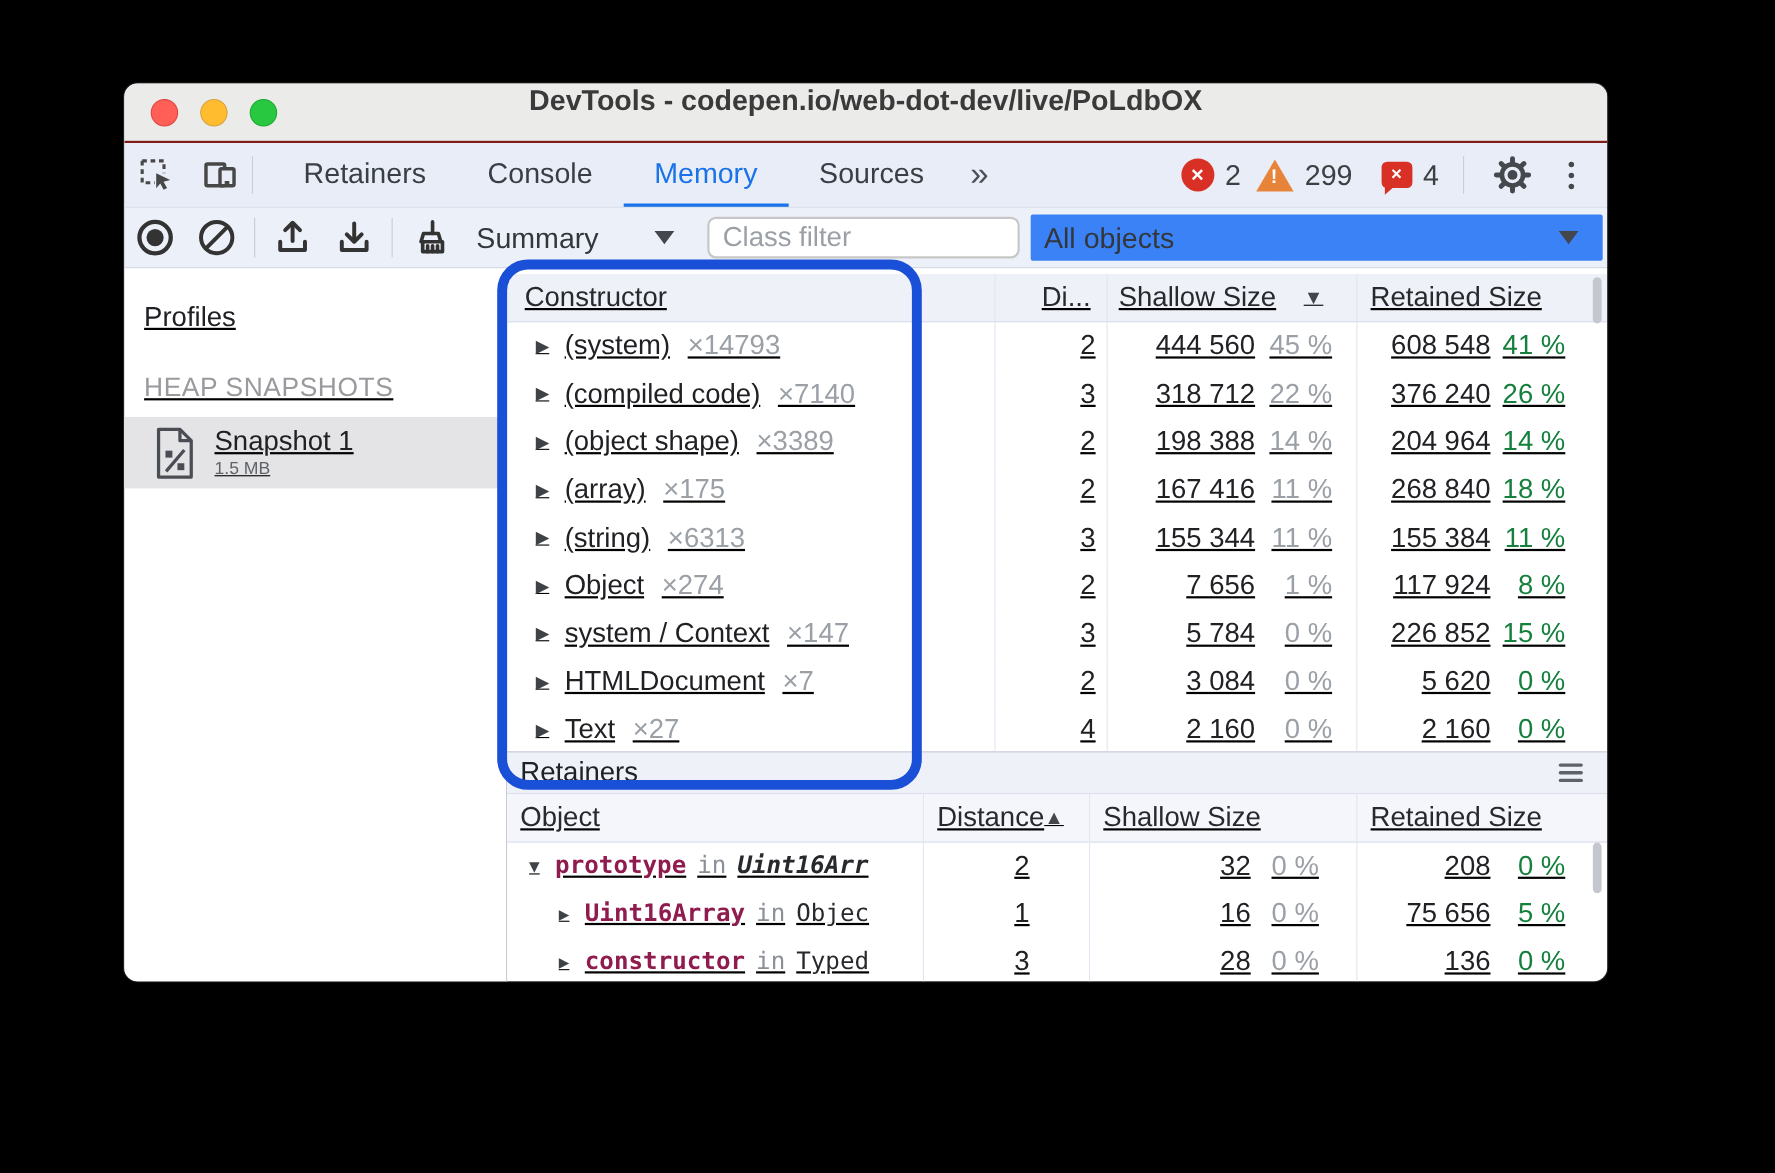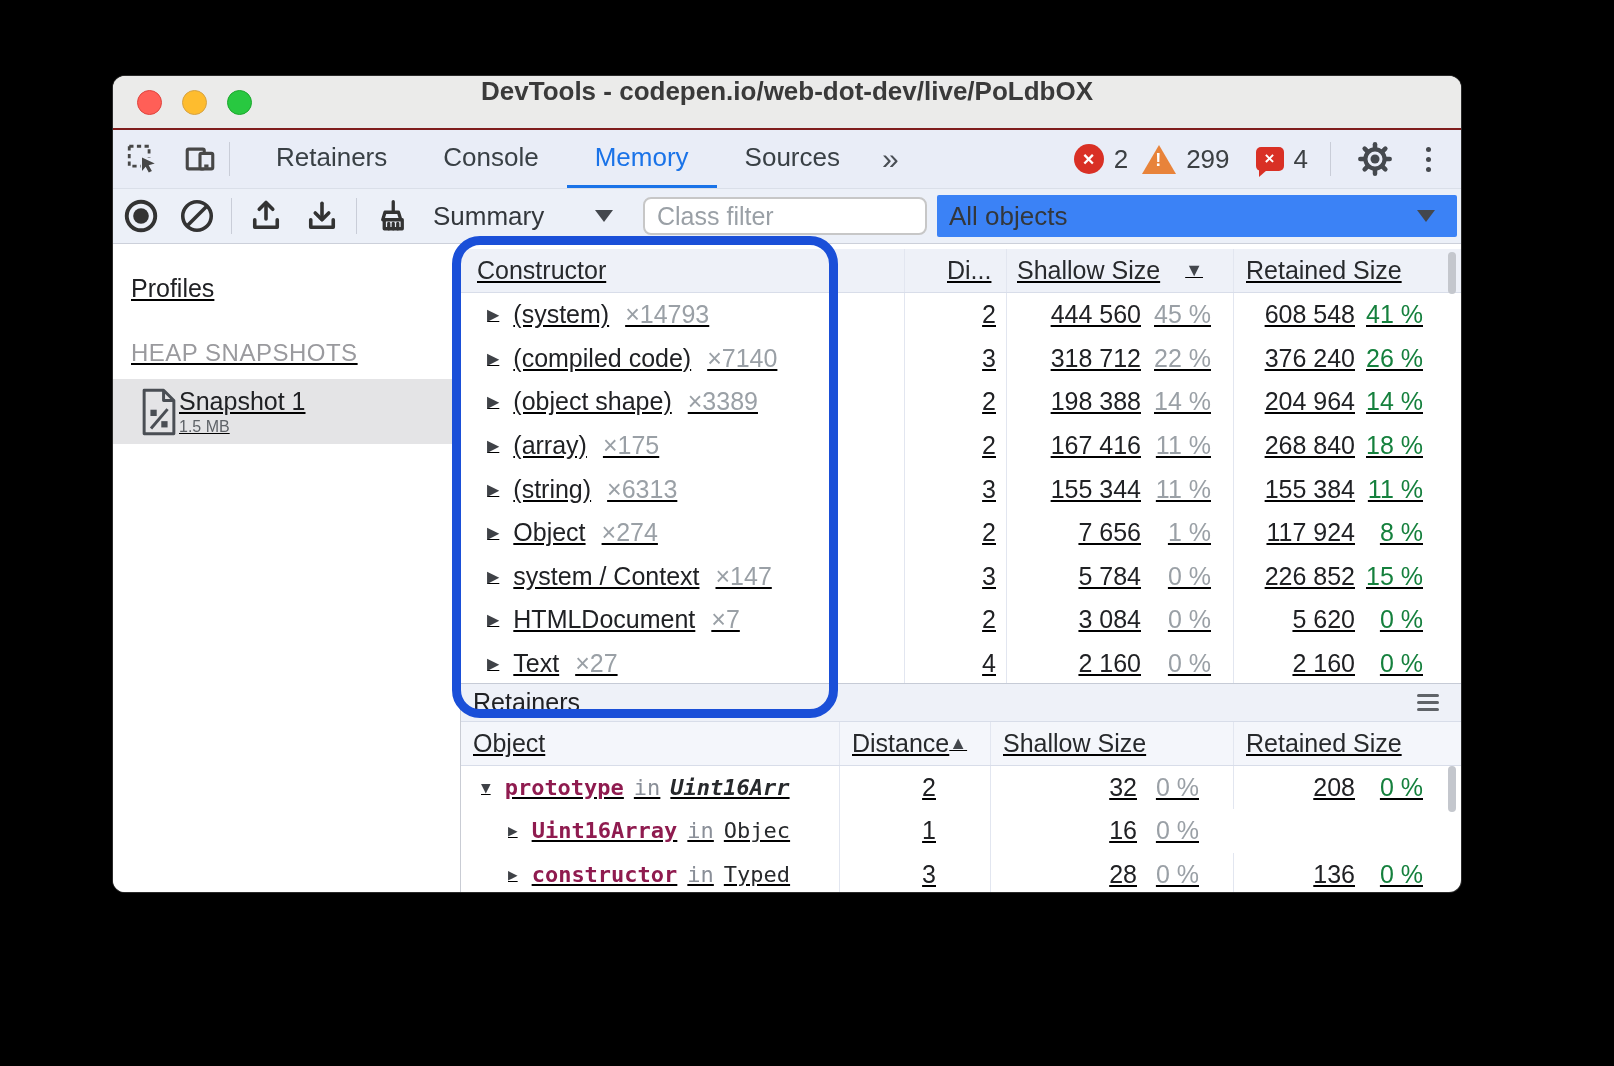--- a/index.html
+++ b/index.html
@@ -43,21 +43,21 @@
   .summary-select{margin-left:14px;width:180px;justify-content:space-between;padding-right:6px;}
   .class-filter{margin-left:24px;width:256px;height:34px;border:2px solid #c7c7c7;border-radius:8px;background:#fff;font-size:25px;padding:0 12px;color:#202124;outline:none;font-family:"Liberation Sans",sans-serif;}
   .class-filter::placeholder{color:#9aa0a6;}
   .objects-select{margin-left:10px;flex:1;height:42px;background:#3b82f6;padding:0 22px 0 12px;justify-content:space-between;margin-right:4px;border-radius:2px;}
 
   
   .content{position:relative;height:652px;display:flex;text-decoration:underline;}
   .sidebar{width:347px;border-right:1px solid #c9ccd4;background:#fff;flex:none;}
   .sb-title{font-size:25px;color:#202124;padding:30px 0 0 18px;}
   .sb-section{font-size:24px;color:#9a9a9e;padding:36px 0 12px 18px;letter-spacing:.5px;}
-  .sb-item{background:#e4e4e6;display:flex;align-items:center;padding:8px 0 8px 26px;cursor:pointer;}
+  .sb-item{background:#e4e4e6;display:flex;align-items:center;padding:8px 0 8px 26px;gap:16px;cursor:pointer;}
   .sb-item-text{display:flex;flex-direction:column;}
   .sb-item-name{font-size:25px;color:#202124;}
   .sb-item-size{font-size:16px;color:#5f6368;margin-top:2px;}
 
   .main{flex:1;display:flex;flex-direction:column;min-width:0;}
 
   
   .tbl-head,.tbl-row{display:grid;grid-template-columns:443px 102px 227px 1fr;}
   .tbl-head{height:43px;background:#eef1f8;border-bottom:1px solid #d8dde9;font-size:25px;color:#27292c;}
   .hcell{display:flex;align-items:center;height:100%;}
@@ -485,20 +485,24 @@
                 <span class="expander">▶</span>
                 <span class="obj-name">Uint16Array</span>
                 <span class="obj-in">in</span>
                 <span class="obj-ctx">Objec</span>
               </div>
               <div class="cell rdist bl">1</div>
               <div class="cell rnum2 bl">
                 <span class="num">16</span>
                 <span class="pct">0 %</span>
               </div>
+              <div class="cell num3 bl">
+                <span class="num">75 656</span>
+                <span class="pct">5 %</span>
+              </div>
             </div>
 
             <div class="ret-row">
               <div class="cell obj" style="padding-left: 47px;">
                 <span class="expander">▶</span>
                 <span class="obj-name">constructor</span>
                 <span class="obj-in">in</span>
                 <span class="obj-ctx">Typed</span>
               </div>
               <div class="cell rdist bl">3</div>

